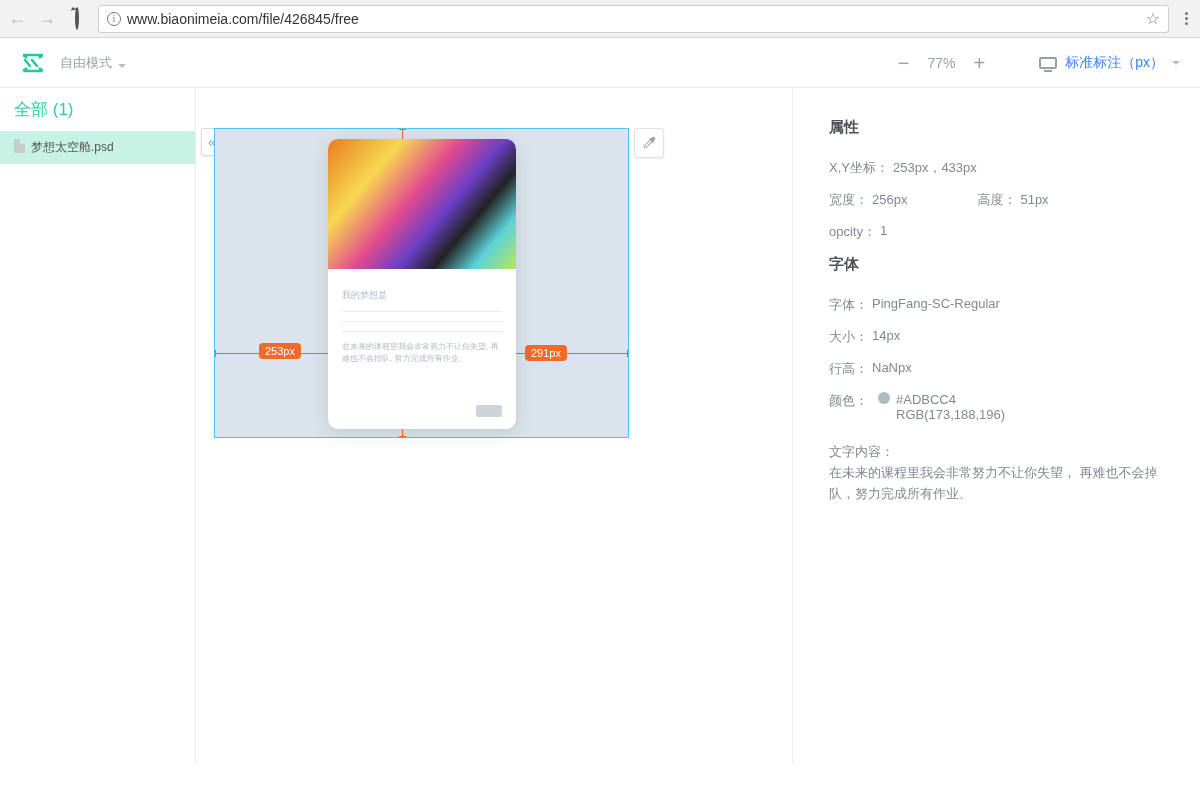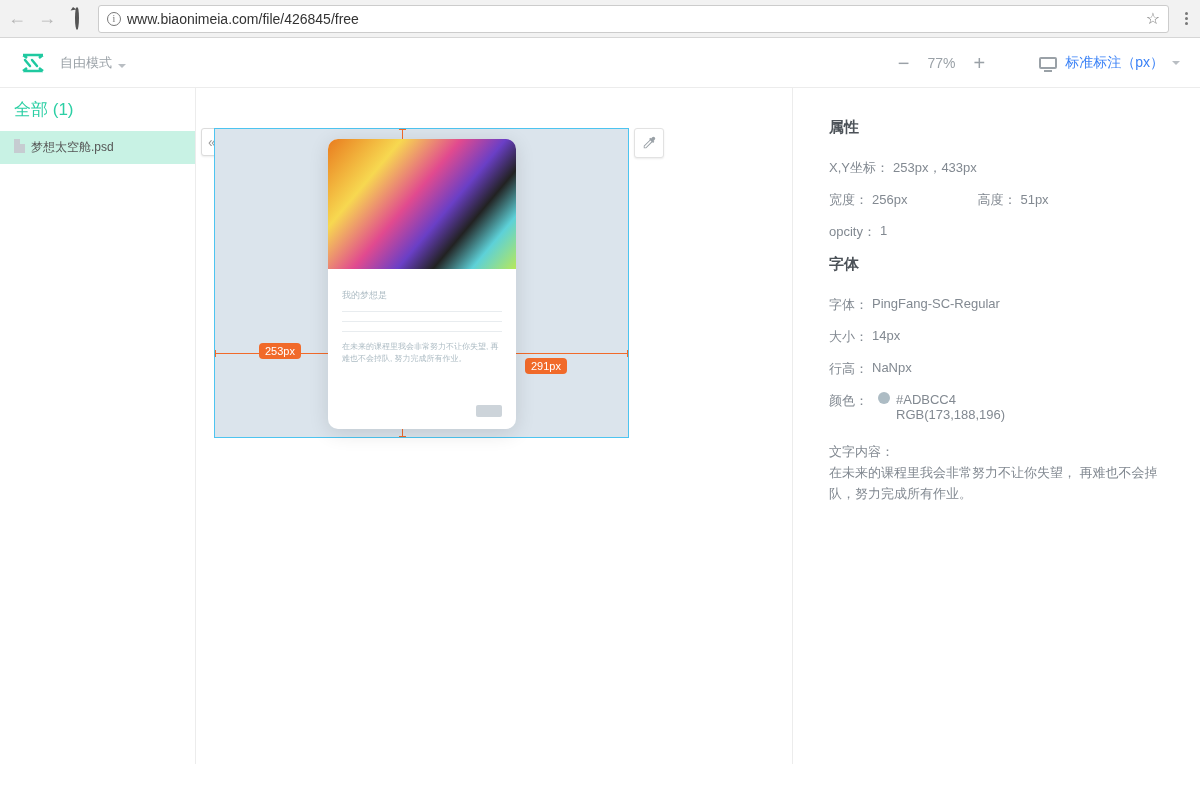--- a/index.html
+++ b/index.html
@@ -139,21 +139,21 @@
         </svg>
     </div>
 
     <div class="artboard">
 
       <div class="guide-v" style="left:187px;top:0;height:100%"></div>
       <div class="guide-h" style="top:224px;left:0;width:100%"></div>
 
       <div class="dim" style="left:192px;top:110px">433px</div>
       <div class="dim" style="left:44px;top:214px">253px</div>
-      <div class="dim" style="left:310px;top:229px">291px</div>
+      <div class="dim" style="left:310px;top:216px">291px</div>
       <div class="dim" style="left:192px;top:270px">116px</div>
 
       <div class="sel-box" style="left:125px;top:218px;width:135px;height:26px">
         <span class="sel-handle" style="left:-3px;top:-3px"></span>
         <span class="sel-handle" style="right:-3px;top:-3px"></span>
         <span class="sel-handle" style="left:-3px;bottom:-3px"></span>
         <span class="sel-handle" style="right:-3px;bottom:-3px"></span>
         <span class="sel-handle" style="left:50%;top:-3px;margin-left:-3px"></span>
         <span class="sel-handle" style="left:50%;bottom:-3px;margin-left:-3px"></span>
         <span class="sel-handle" style="left:-3px;top:50%;margin-top:-3px"></span>

